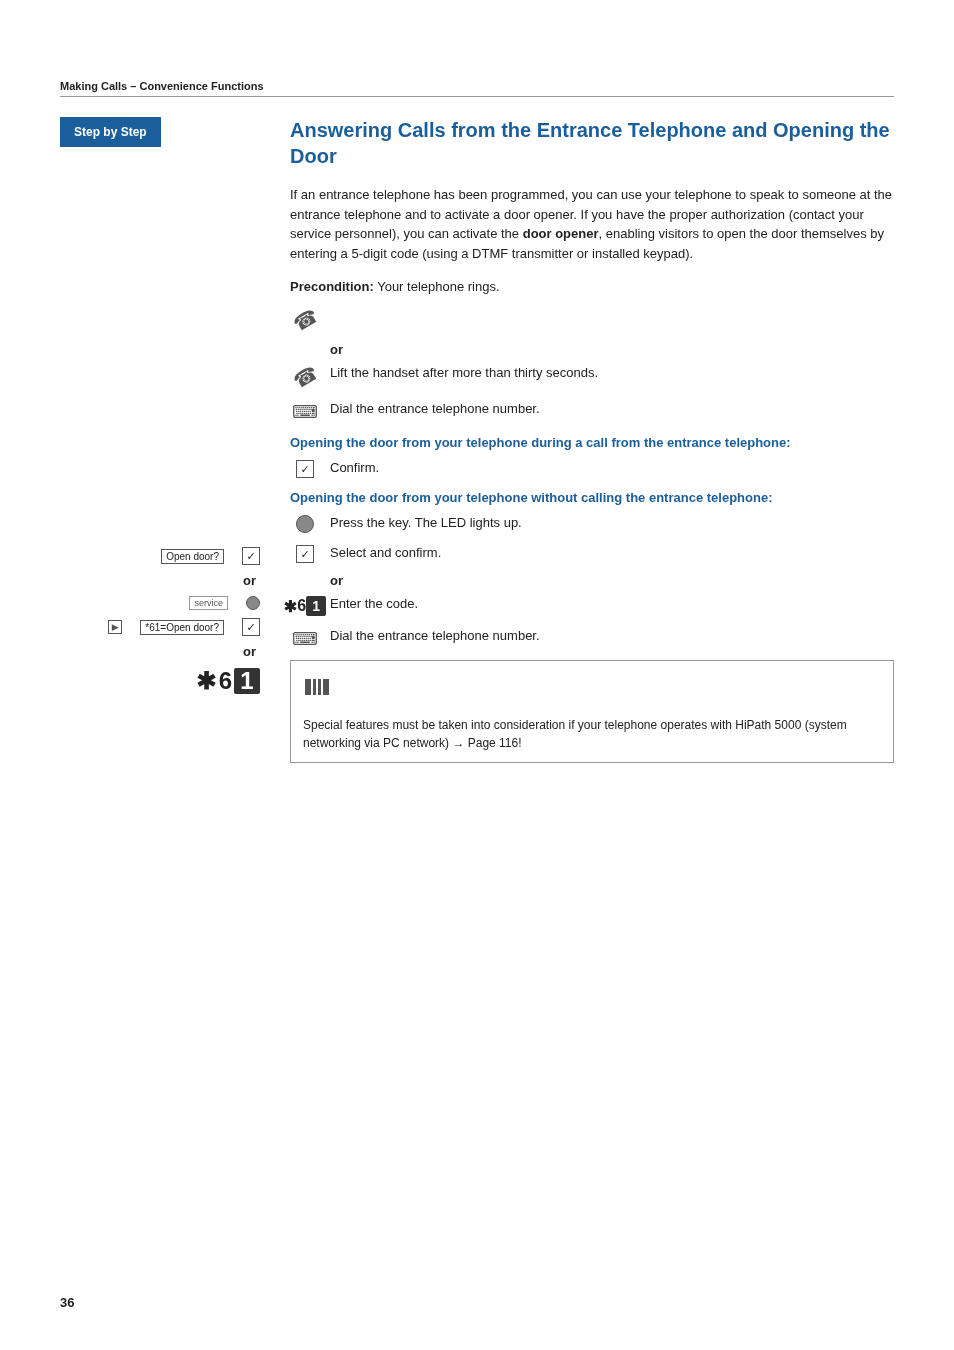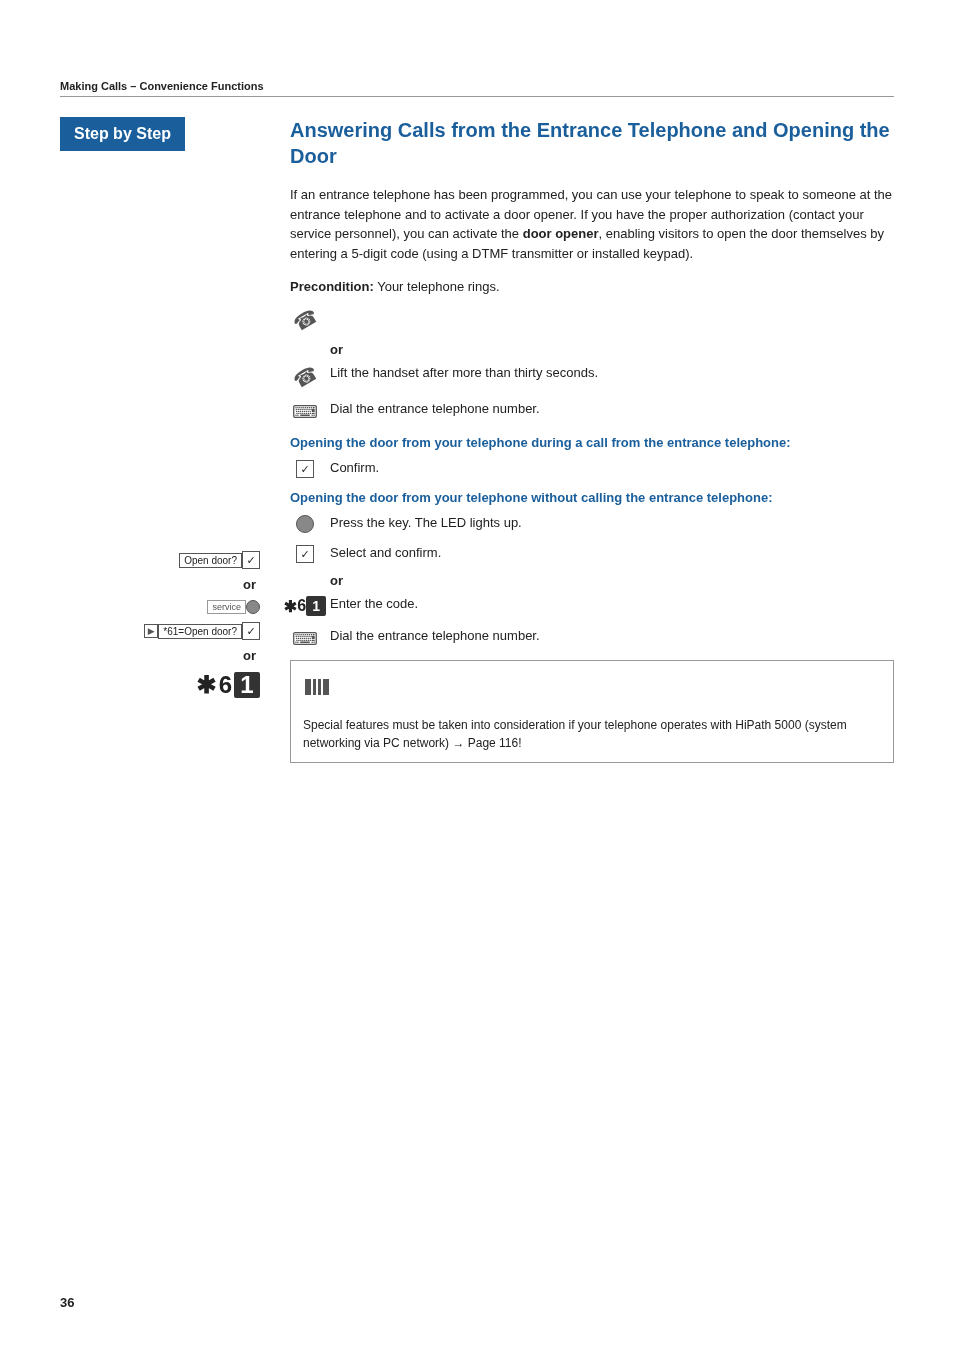--- a/index.html
+++ b/index.html
@@ -35,31 +35,31 @@
     .sidebar {
       width: 220px;
       flex-shrink: 0;
       padding-right: 20px;
     }
 
     .step-by-step-box {
       background: #1a5f9c;
       color: #fff;
       font-weight: bold;
-      font-size: 16px;
+      font-size: 12px;
       padding: 8px 14px;
       display: inline-block;
       margin-bottom: 20px;
     }
 
     .sidebar-item-row {
       display: flex;
       align-items: center;
       justify-content: flex-end;
-      gap: 0;
+      gap: 18px;
       margin-bottom: 8px;
     }
 
     .check-box {
       border: 1px solid #555;
       width: 18px;
       height: 18px;
       display: inline-flex;
       align-items: center;
       justify-content: center;

